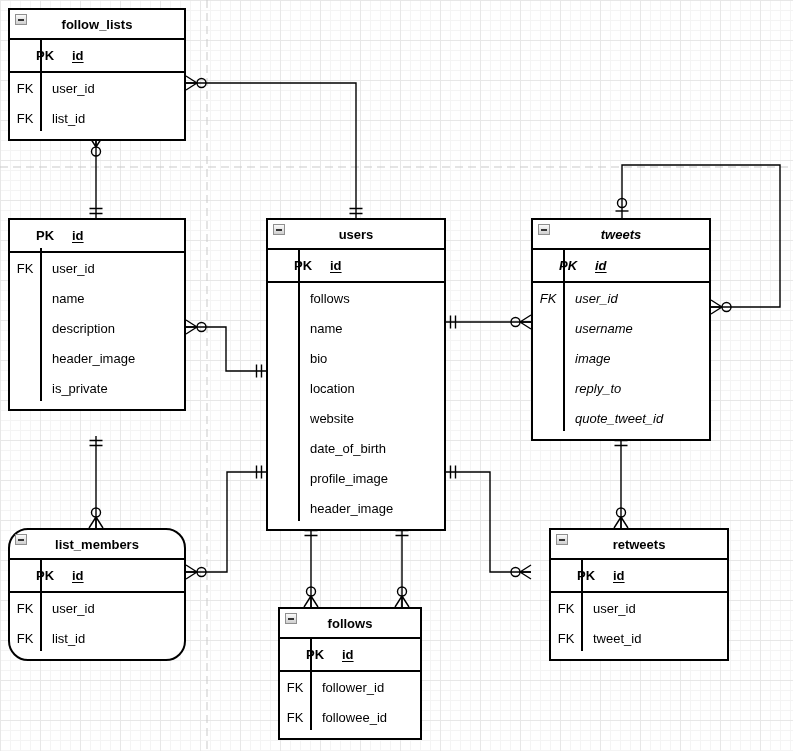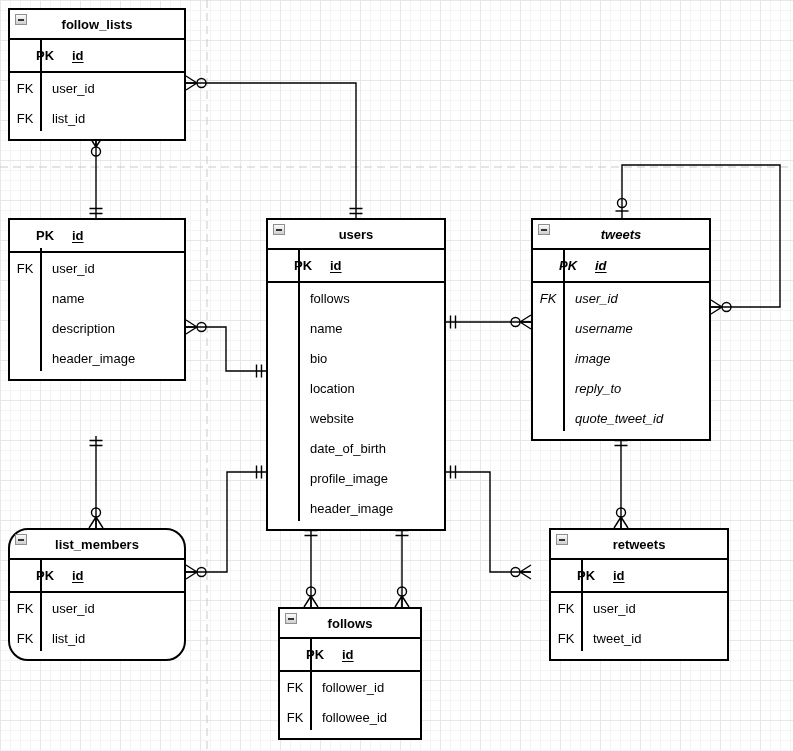--- a/index.html
+++ b/index.html
@@ -185,20 +185,24 @@
       <span class="fc">name</span>
     </div>
     <div class="row">
       <span class="kc"></span>
       <span class="fc">description</span>
     </div>
     <div class="row">
       <span class="kc"></span>
       <span class="fc">header_image</span>
     </div>
+    <div class="row">
+      <span class="kc"></span>
+      <span class="fc">is_private</span>
+    </div>
     <div class="pad"></div>
     <div class="vdiv"></div>
   </div>
 
   <div class="etable" style="left:266px; top:218px; width:180px;">
     <div class="thead">
       <span class="collapse">
           <span class="minus"></span>
         </span>
       <span>users</span>

